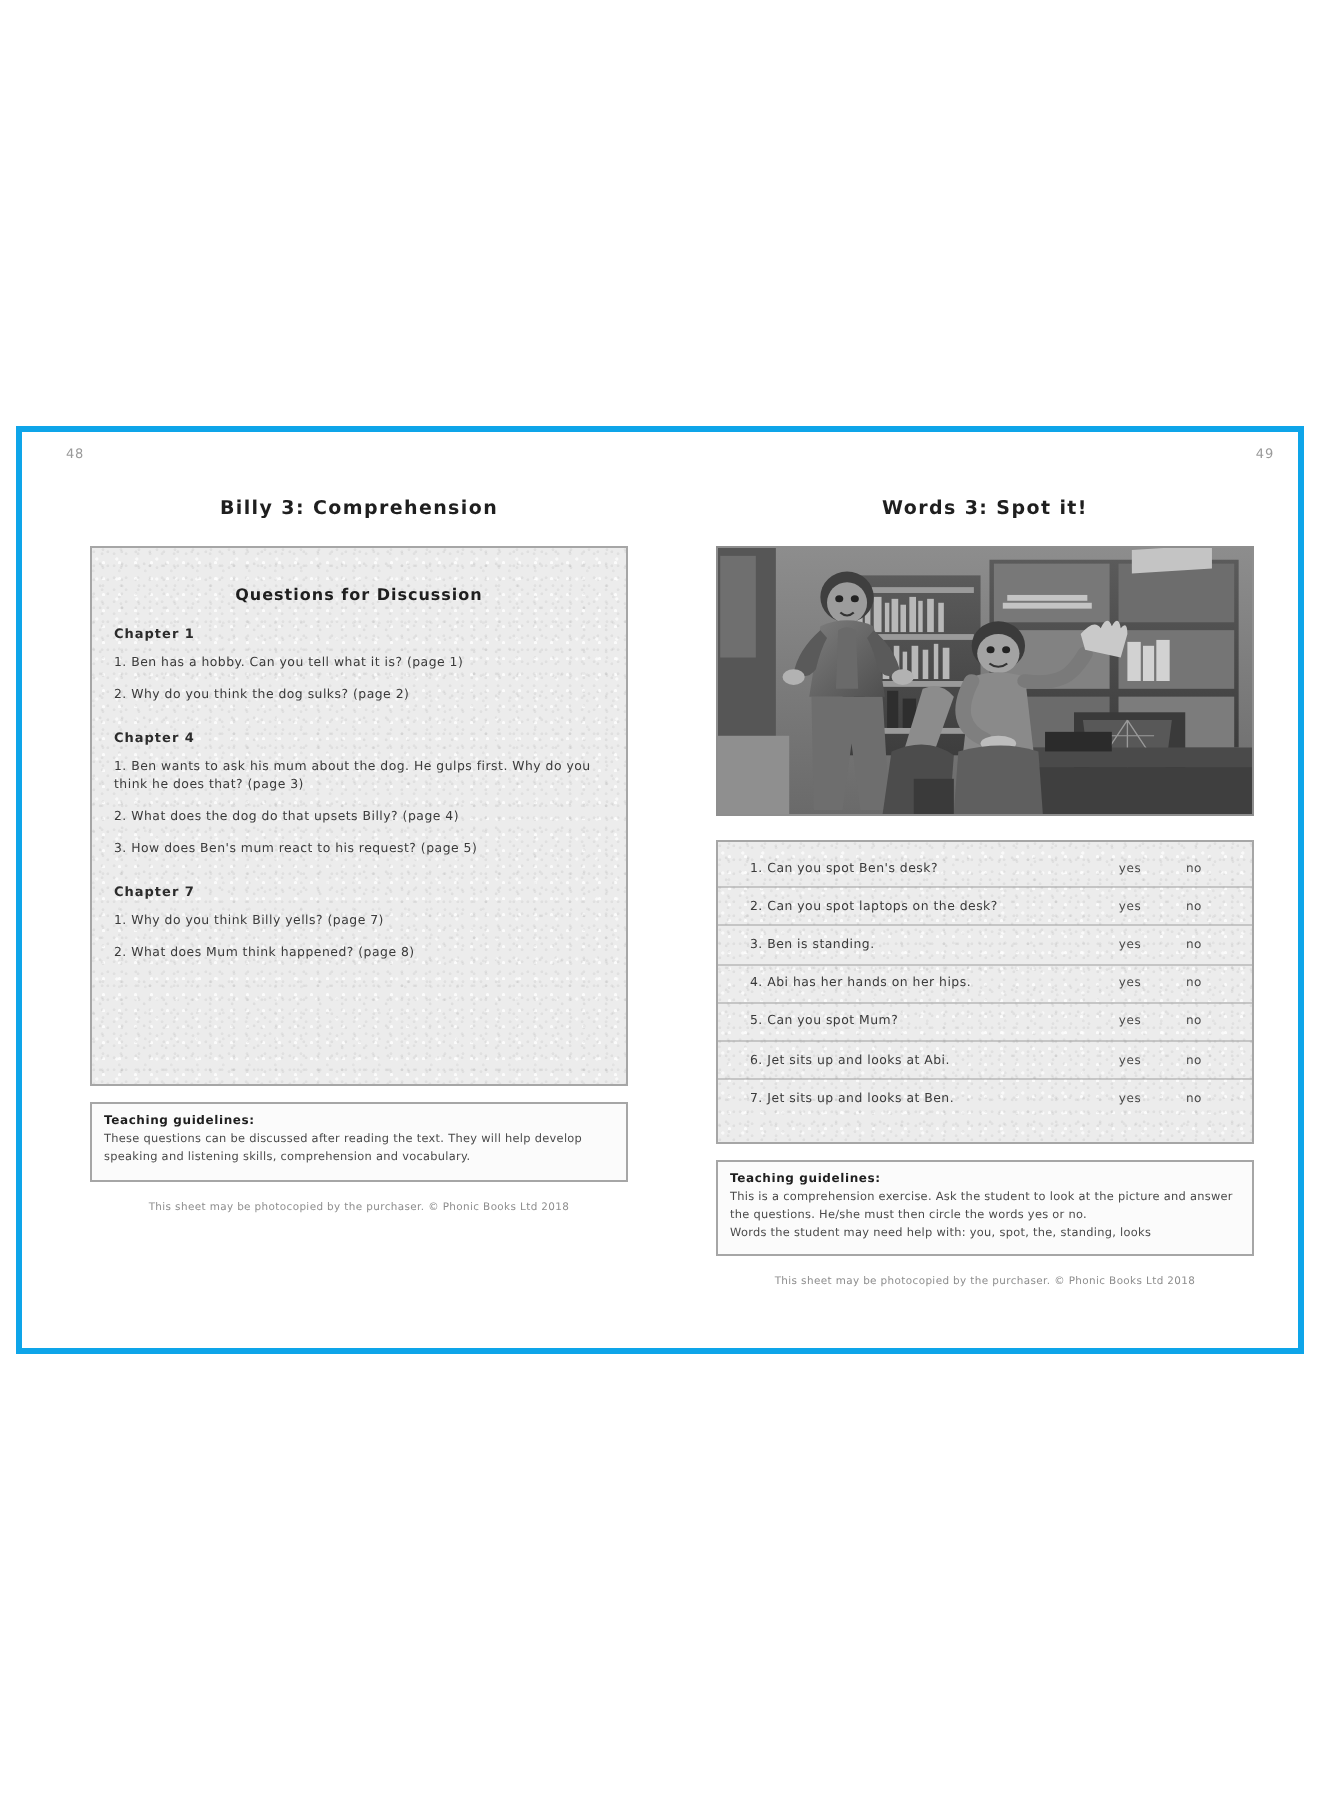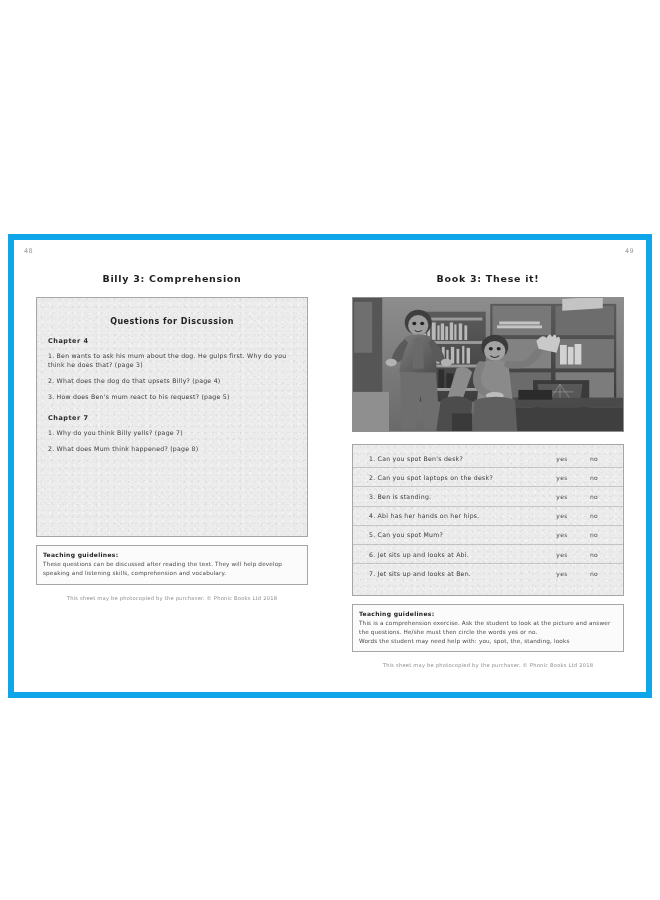--- a/index.html
+++ b/index.html
@@ -14,27 +14,28 @@
     font-family: "DejaVu Sans", sans-serif;
     color: #2b2b2b;
     position: relative;
     overflow: hidden;
   }
 
   
   .spread {
     position: absolute;
     left: 8px;
-    top: 234px;
+    top: 213px;
     width: 644px;
     height: 464px;
-    border: 6px solid #0ea5e9;
+    border: 3px solid #0ea5e9;
     background: #ffffff;
     box-sizing: border-box;
     display: flex;
+    padding-left: 12px;
   }
 
   .page {
     position: relative;
     box-sizing: border-box;
     width: 50%;
     height: 100%;
     padding: 8px 22px 0 22px;
   }
 
@@ -70,21 +71,21 @@
       radial-gradient(circle at 5%  88%, rgba(0,0,0,0.045) 0.5px, transparent 0.9px),
       radial-gradient(circle at 72% 92%, rgba(255,255,255,0.8) 0.6px, transparent 1px),
       radial-gradient(circle at 24% 55%, rgba(255,255,255,0.7) 0.6px, transparent 1px);
     background-size: 7px 7px, 9px 9px, 11px 11px, 6px 6px, 13px 13px, 8px 8px, 10px 10px;
     box-sizing: border-box;
   }
 
   
   .questions-panel {
     padding: 12px 11px 14px 11px;
-    height: 240px;
+    height: 270px;
   }
   .panel-heading {
     text-align: center;
     font-size: 8px;
     font-weight: bold;
     letter-spacing: 0.5px;
     color: #1f1f1f;
     margin: 7px 0 11px 0;
   }
   .chapter-block { margin-bottom: 12px; }
@@ -180,20 +181,25 @@
 
 <div class="spread">
 
   <div class="page page-left">
     <div class="page-number">48</div>
     <div class="page-title">Billy 3: Comprehension</div>
 
     <div class="panel questions-panel">
       <div class="panel-heading">Questions for Discussion</div>
 
+      <div class="chapter-block">
+        <div class="chapter-label">Chapter 1</div>
+        <div class="question-line">1. Ben has a hobby.  Can you tell what it is? (page 1)</div>
+        <div class="question-line">2. Why do you think the dog sulks? (page 2)</div>
+      </div>
 
       <div class="chapter-block">
         <div class="chapter-label">Chapter 4</div>
         <div class="question-line">1. Ben wants to ask his mum about the dog.  He gulps first.  Why do you think he does that? (page 3)</div>
         <div class="question-line">2. What does the dog do that upsets Billy? (page 4)</div>
         <div class="question-line">3. How does Ben's mum react to his request? (page 5)</div>
       </div>
 
       <div class="chapter-block">
         <div class="chapter-label">Chapter 7</div>
@@ -206,21 +212,21 @@
     <div class="guidelines">
       <div class="guidelines-title">Teaching guidelines:</div>
       <div class="guidelines-body">These questions can be discussed after reading the text.  They will help develop speaking and listening skills, comprehension and vocabulary.</div>
     </div>
 
     <div class="footer-note">This sheet may be photocopied by the purchaser.  © Phonic Books Ltd 2018</div>
   </div>
 
   <div class="page page-right">
     <div class="page-number">49</div>
-    <div class="page-title">Book 3: These it!</div>
+    <div class="page-title">Words 3: Spot it!</div>
 
     <div class="illustration">
       <svg viewBox="0 0 240 136" preserveAspectRatio="none" aria-hidden="true">
         <defs>
           <linearGradient id="wallg" x1="0" y1="0" x2="0" y2="1">
             <stop offset="0%" stop-color="#8d8d8d"></stop>
             <stop offset="100%" stop-color="#6a6a6a"></stop>
           </linearGradient>
           <linearGradient id="shelfg" x1="0" y1="0" x2="0" y2="1">
             <stop offset="0%" stop-color="#5b5b5b"></stop>

